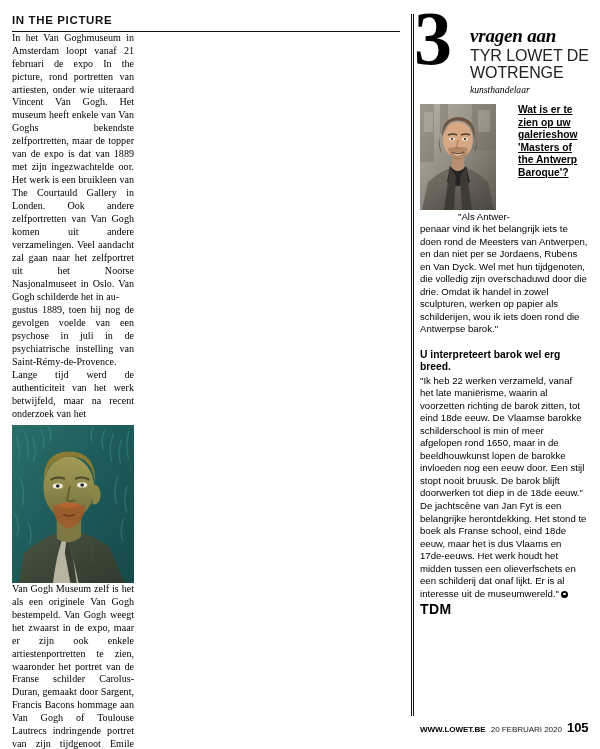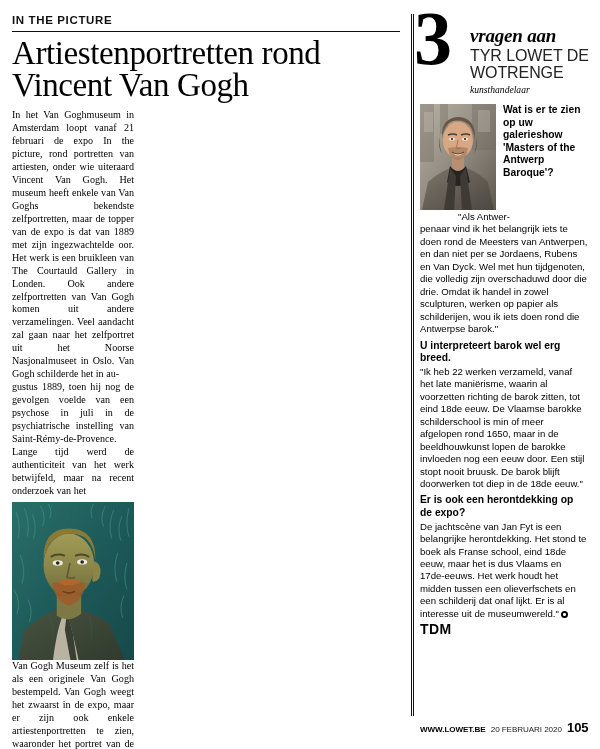--- a/index.html
+++ b/index.html
@@ -129,21 +129,21 @@
     margin-top:3px;
     color:#222;
   }
   .guestrole {
     font-family:"Liberation Serif", serif;
     font-style:italic;
     font-size:9.6px;
     margin-top:2px;
   }
 
-  .portrait-row { margin-top:6px; display:flex; gap:7px; align-items:flex-start; }
+  .portrait-row { margin-top:6px; display:flex; gap:22px; align-items:flex-start;text-decoration:underline; }
   .portrait-photo {
     width:76px; height:106px;
     flex:0 0 76px;
     position:relative;
     overflow:hidden;
     background:#8a8782;
   }
   .q-first {
     font-family:"Liberation Sans", sans-serif;
     font-weight:700;
@@ -156,21 +156,21 @@
     font-size:9.6px;
     line-height:1.3;
     margin-top:1px;
   }
   .side-body p { margin-bottom:0; }
   .q-head {
     font-family:"Liberation Sans", sans-serif;
     font-weight:700;
     font-size:10.3px;
     line-height:1.22;
-    margin-top:4px;
+    margin-top:13px;
     margin-bottom:1px;
   }
   .side-endmark { vertical-align:-1px; }
 
   .footer {
     position:absolute;
     left:420px;
     bottom:14px;
     width:168px;
     text-align:right;
@@ -187,21 +187,20 @@
 </head>
 <body>
 
 <div class="page">
 
   <div class="main">
 
     <div>
       <div class="kicker">IN THE PICTURE</div>
       <div class="rule-top"></div>
-      <h1 class="headline">Artiestenportretten rond Vincent Van Gogh</h1>
 
       <div class="cols3 body-serif">
         <p><span>In het Van Goghmuseum in Amsterdam loopt vanaf 21 februari de expo In the picture, rond portretten van artiesten, onder wie uiteraard Vincent Van Gogh. Het museum heeft enkele van Van Goghs bekendste zelfportretten, maar de topper van de expo is dat van 1889 met zijn ingezwachtelde oor. Het werk is een bruikleen van The Courtauld Gallery in Londen. Ook andere zelfportretten van Van Gogh komen uit andere verzamelingen. Veel aandacht zal gaan naar het zelfportret uit het Noorse Nasjonalmuseet in Oslo. Van Gogh schilderde het in au-</span></p>
 
         <p><span>gustus 1889, toen hij nog de gevolgen voelde van een psychose in juli in de psychiatrische instelling van Saint-Rémy-de-Provence. Lange tijd werd de authenticiteit van het werk betwijfeld, maar na recent onderzoek van het</span></p>
 
         <div class="art-portrait">
           <svg class="frame" viewBox="0 0 120 158" preserveAspectRatio="none">
             <defs>
               <linearGradient id="bgA" x1="0" y1="0" x2="1" y2="1">
@@ -353,21 +352,20 @@
     <div class="side-body">
       <p class="indent2"><span>"Als Antwer-</span></p>
       <p>penaar vind ik het belangrijk iets te doen rond de Meesters van Antwerpen, en dan niet per se Jordaens, Rubens en Van Dyck. Wel met hun tijdgenoten, die volledig zijn overschaduwd door die drie. Omdat ik handel in zowel sculpturen, werken op papier als schilderijen, wou ik iets doen rond die Antwerpse barok."</p>
     </div>
 
     <div class="q-head">U interpreteert barok wel erg breed.</div>
     <div class="side-body">
       <p>"Ik heb 22 werken verzameld, vanaf het late maniërisme, waarin al voorzetten richting de barok zitten, tot eind 18de eeuw. De Vlaamse barokke schilderschool is min of meer afgelopen rond 1650, maar in de beeldhouwkunst lopen de barokke invloeden nog een eeuw door. Een stijl stopt nooit bruusk. De barok blijft doorwerken tot diep in de 18de eeuw."</p>
     </div>
 
-    <div class="q-head">Er is ook een herontdekking op de expo?</div>
     <div class="side-body">
       <p><span>De jachtscène van Jan Fyt is een belangrijke herontdekking. Het stond te boek als Franse school, eind 18de eeuw, maar het is dus Vlaams en 17de-eeuws. Het werk houdt het midden tussen een olieverfschets en een schilderij dat onaf lijkt. Er is al interesse uit de museumwereld."</span><span class="endmark side-endmark"></span><span class="sig">TDM</span></p>
     </div>
   </div>
 
   <div class="footer">
     <span class="site">WWW.LOWET.BE</span>
     <span class="date" style="margin-left: 3px;">20 FEBRUARI 2020</span>
     <span class="pageno" style="margin-left: 3px;">105</span>
   </div>

